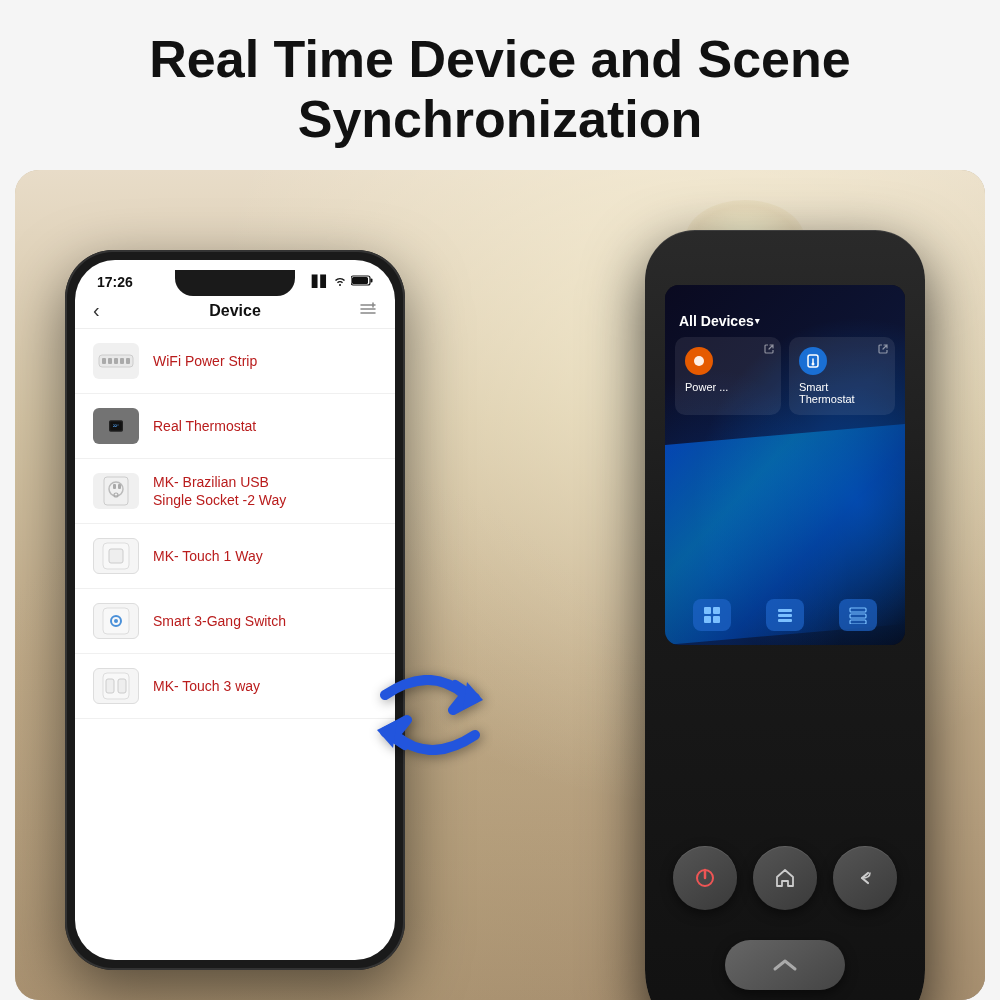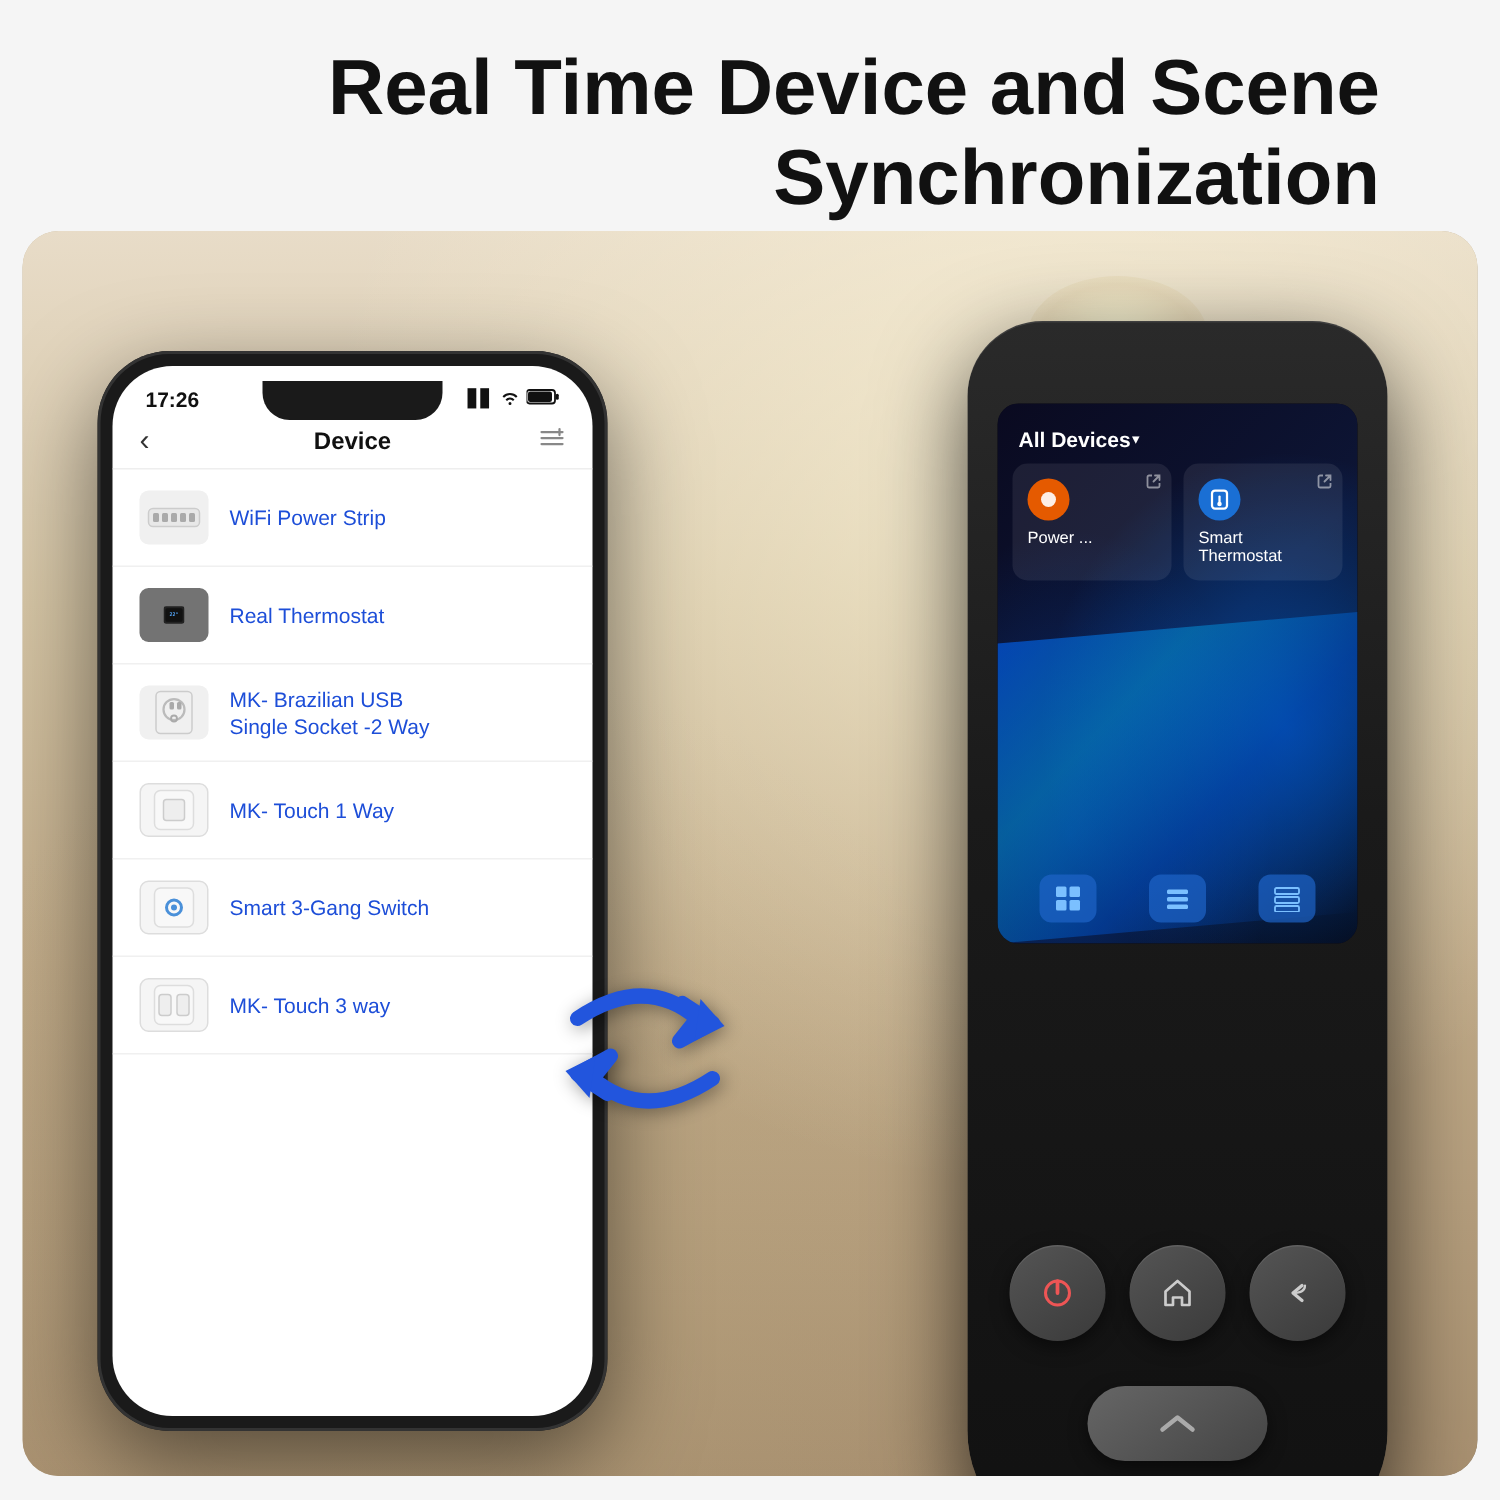--- a/index.html
+++ b/index.html
@@ -6,22 +6,22 @@
     body {
       width: 1000px;
       height: 1000px;
       background: #f5f5f5;
       font-family: -apple-system, BlinkMacSystemFont, 'Segoe UI', sans-serif;
       overflow: hidden;
     }
 
     
     .header {
-      text-align: right;
-      padding: 30px 80px 4px;
+      text-align: center;
+      padding: 30px 80px 20px;
       background: #f5f5f5;
     }
     .header h1 {
       font-size: 52px;
       font-weight: 900;
       color: #111;
       line-height: 1.15;
     }
 
     
@@ -177,21 +177,21 @@
       font-size: 18px;
     }
     .device-icon.switch {
       background: #f5f5f5;
       border: 1px solid #ddd;
       color: #4a90d9;
       font-size: 14px;
     }
     .device-name {
       font-size: 14px;
-      color: #1d4ed8;
+      color: #b91c1c;
       line-height: 1.3;
     }
 
     
     .remote {
       position: absolute;
       right: 60px;
       top: 60px;
       width: 280px;
       height: 820px;
@@ -230,21 +230,21 @@
         rgba(0,100,255,0.6) 0%,
         rgba(0,180,255,0.4) 30%,
         rgba(0,80,200,0.5) 60%,
         transparent 100%);
       transform: skewY(-5deg);
       transform-origin: bottom left;
     }
     .screen-header {
       position: relative;
       z-index: 5;
-      padding: 16px 14px 8px;
+      padding: 28px 14px 8px;
       display: flex;
       align-items: center;
       gap: 1px;
       text-align: center;
     }
     .screen-header-title {
       color: #fff;
       font-size: 14px;
       font-weight: 600;
     }

